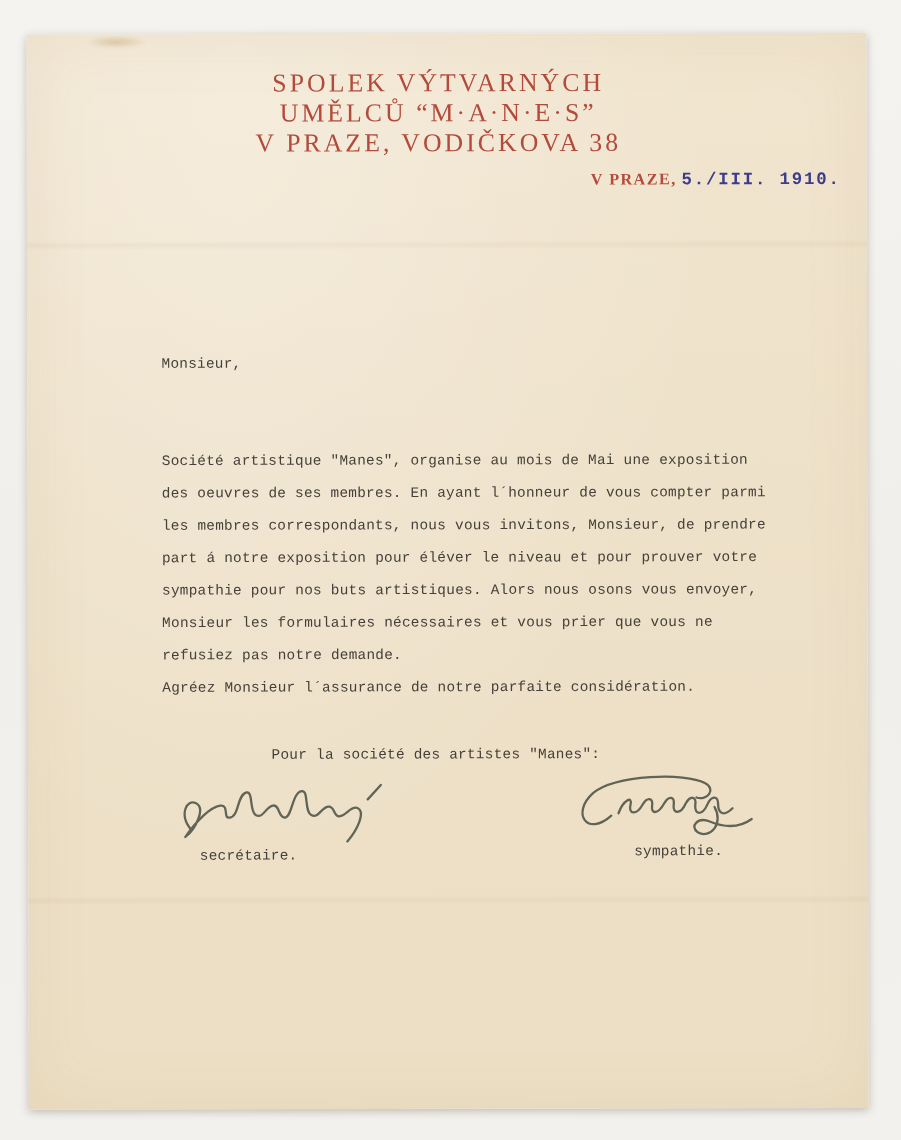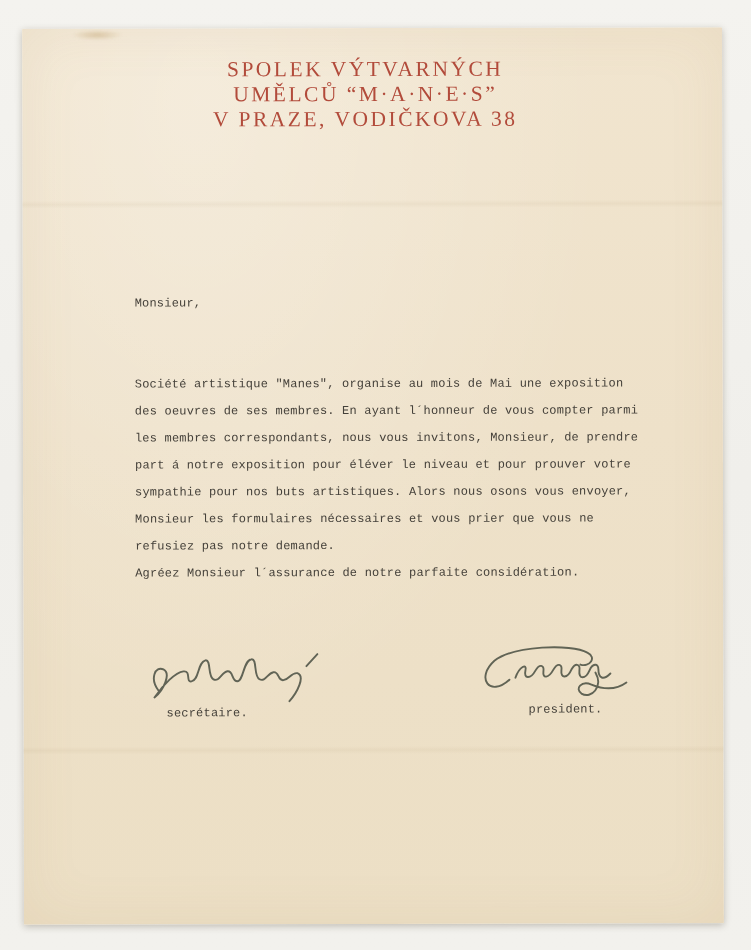--- a/index.html
+++ b/index.html
@@ -73,46 +73,51 @@
     <div class="stain"></div>
     <div class="crease c1"></div>
     <div class="crease c2"></div>
 
     <div class="letterhead">
       <div>SPOLEK VÝTVARNÝCH</div>
       <div>UMĚLCŮ “M·A·N·E·S”</div>
       <div>V PRAZE, VODIČKOVA 38</div>
     </div>
 
+    <div class="dateline">
+      <span class="place">V PRAZE,</span>
+      <span class="date">5./III. 1910.</span>
+    </div>
 
     <div class="type salutation">Monsieur,</div>
 
     <div class="type bodytext">
       <div>Société artistique "Manes", organise au mois de Mai une exposition</div>
       <div>des oeuvres de ses membres. En ayant l´honneur de vous compter parmi</div>
       <div>les membres correspondants, nous vous invitons, Monsieur, de prendre</div>
       <div>part á notre exposition pour éléver le niveau et pour prouver votre</div>
       <div>sympathie pour nos buts artistiques. Alors nous osons vous envoyer,</div>
       <div>Monsieur les formulaires nécessaires et vous prier que vous ne</div>
       <div>refusiez pas notre demande.</div>
       <div>Agréez Monsieur l´assurance de notre parfaite considération.</div>
     </div>
 
+    <div class="type closing">Pour la société des artistes "Manes":</div>
 
     <div class="sig-block-left">
       <svg class="sig-svg" width="190" height="58" viewBox="0 0 190 58">
         <path class="ink" d="M12,40 C3,28 9,15 17,19 C25,23 17,40 8,47 C17,34 29,22 37,21 C45,20 39,32 45,31 C53,30 51,12 59,10 C65,9 61,26 67,29 C73,32 75,22 81,21 C87,20 85,31 91,31 C97,31 97,10 105,9 C111,8 107,26 113,29 C119,32 121,23 127,22 C133,21 131,31 137,30 C143,29 145,22 151,23 C159,26 151,42 143,51"></path>
         <path class="ink" d="M160,16 L171,4"></path>
       </svg>
       <div class="type sig-role-left">secrétaire.</div>
     </div>
 
     <div class="sig-block-right">
       <svg class="sig-svg" width="170" height="64" viewBox="0 0 170 64">
         <path class="ink" d="M36,38 C16,56 2,36 21,19 C40,4 98,2 114,11 C124,16 116,26 107,23"></path>
         <path class="ink" d="M42,36 C46,25 54,21 52,29 C50,37 57,38 62,29 C66,22 71,23 70,30 C69,37 75,37 80,28 C84,21 89,22 88,29 C87,37 94,37 98,28 C102,21 107,22 106,29 C105,38 112,38 116,29 C119,22 125,21 125,28 C125,37 130,39 137,32"></path>
         <path class="ink" d="M122,31 C130,45 118,58 108,52 C101,47 108,39 118,43 C130,48 142,49 153,41"></path>
       </svg>
-      <div class="type sig-role-right">president.</div>
+      <div class="type sig-role-right">sympathie.</div>
     </div>
 
   </div>
 </div>
 
 </body></html>

